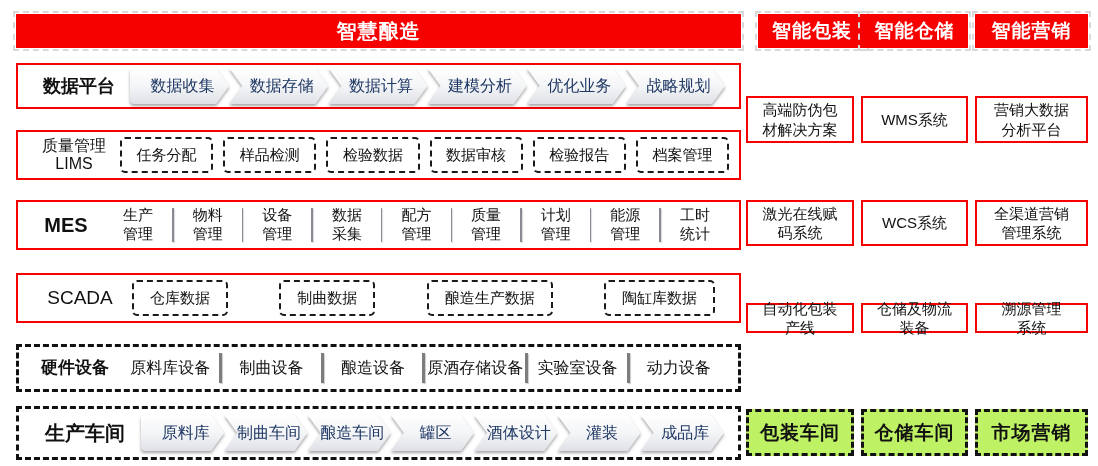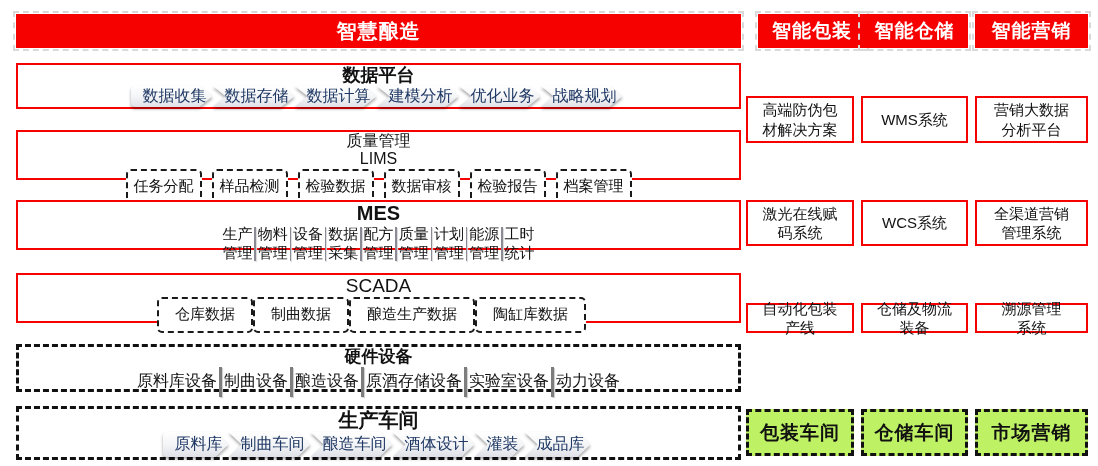--- a/index.html
+++ b/index.html
@@ -30,21 +30,20 @@
   .banner-pack{left:746px;top:14px;width:108px;height:34px;margin-left:12px;}
   .banner-ware{left:861px;top:14px;width:107px;height:34px;}
   .banner-mark{left:975px;top:14px;width:113px;height:34px;}
 
   
   .row{
     position:absolute;left:16px;width:725px;
     box-sizing:border-box;
     display:flex;align-items:center;
     padding:0 10px;
-    flex-direction:column;
   }
   .red-box{border:2.5px solid var(--red);background:#fff;}
   .dash-box{border:3px dashed #111;background:#fff;}
   .row-label{
     flex:0 0 auto;text-align:center;
     font-weight:bold;color:#111;
     line-height:1.15;
   }
 
   .row-dp{top:63px;height:46px;}
@@ -232,20 +231,21 @@
       <div class="hw-cell">动力设备</div>
     </div>
   </section>
 
   <section class="row dash-box row-ws">
     <div class="row-label">生产车间</div>
     <div class="chevron-strip">
       <span class="chev">原料库</span>
       <span class="chev">制曲车间</span>
       <span class="chev">酿造车间</span>
+      <span class="chev">罐区</span>
       <span class="chev">酒体设计</span>
       <span class="chev">灌装</span>
       <span class="chev">成品库</span>
     </div>
   </section>
 
   <div class="side-box col-pack r1">
     <span>高端防伪包</span>
     <span>材解决方案</span>
   </div>

